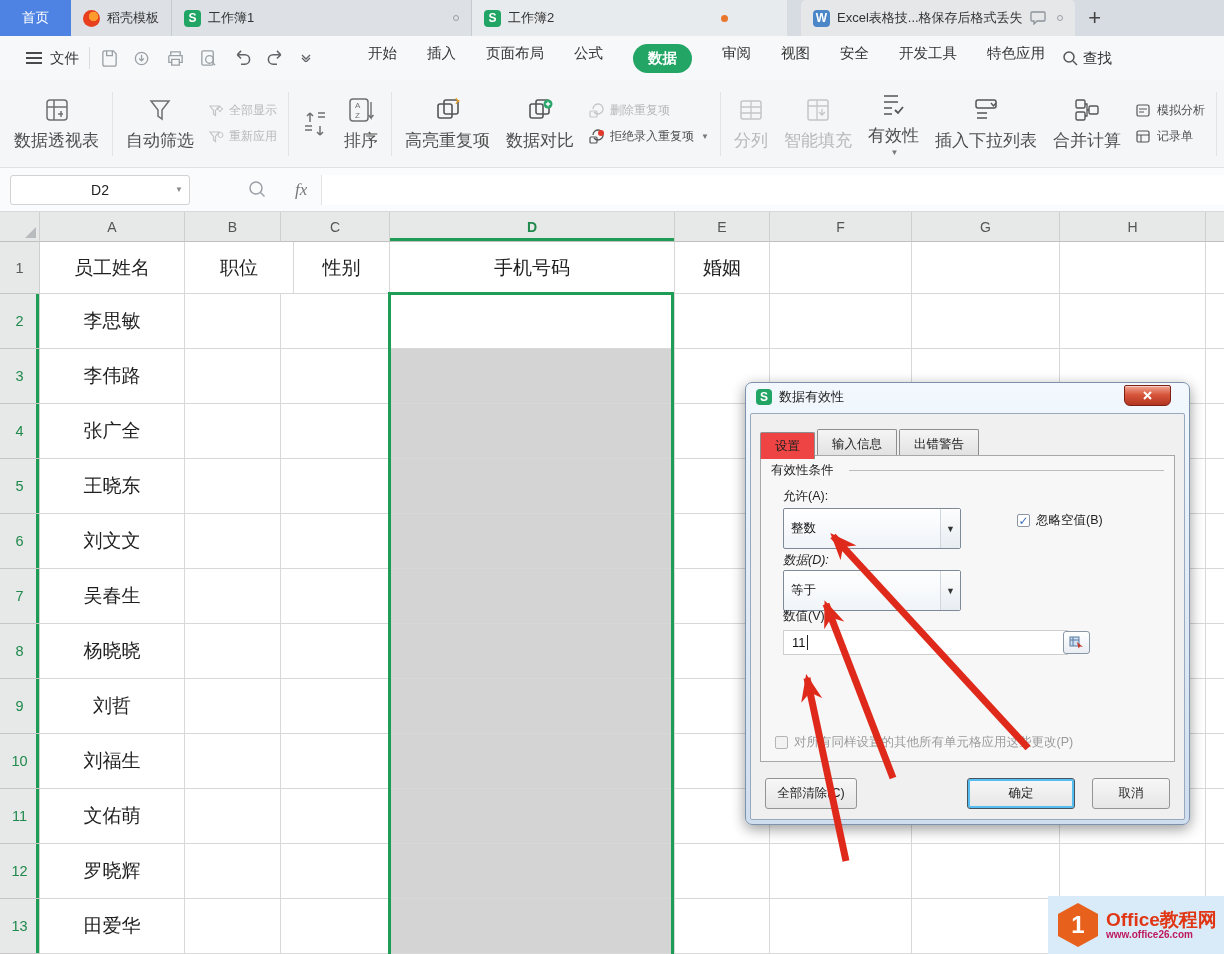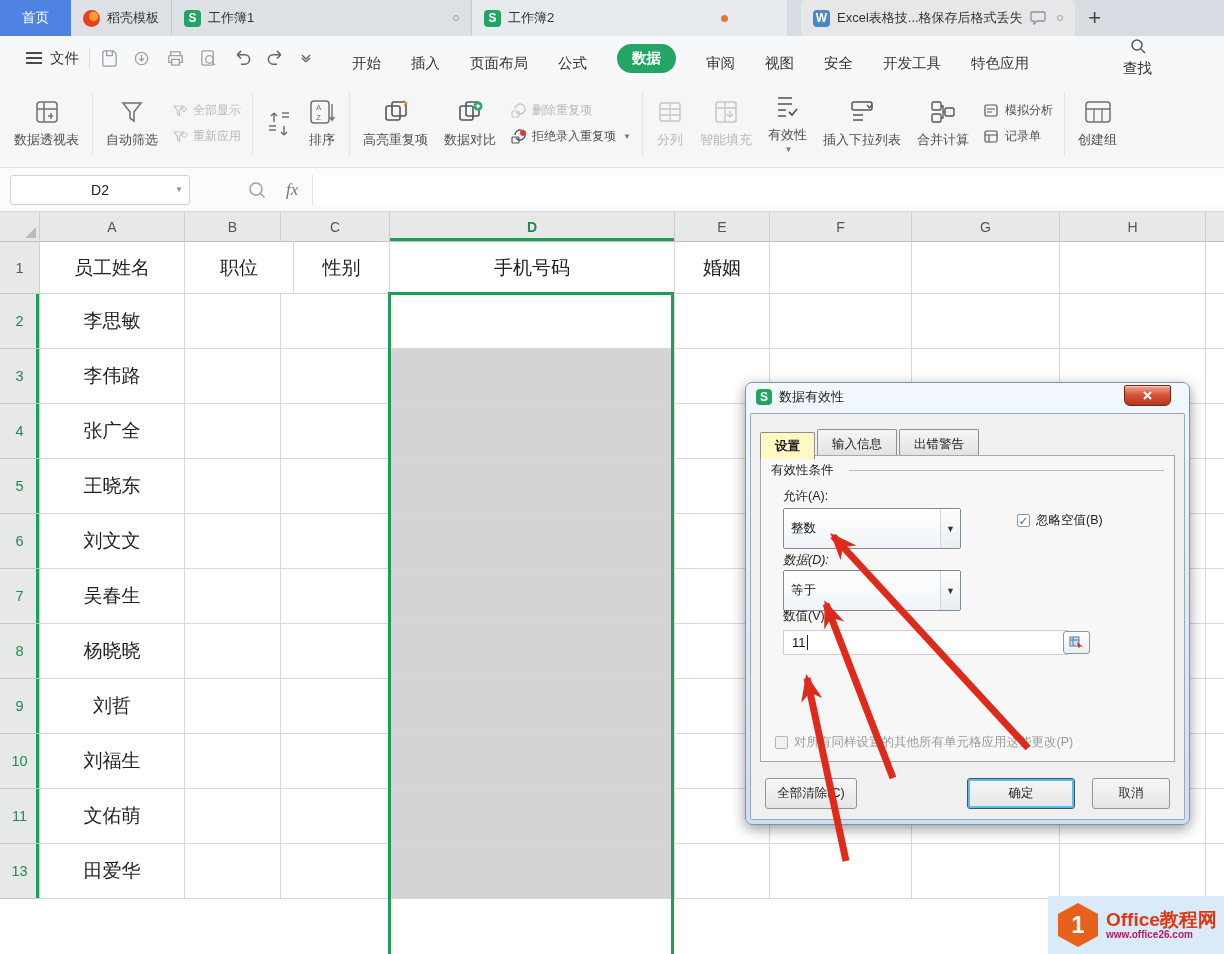--- a/index.html
+++ b/index.html
@@ -25,44 +25,44 @@
   .bubble { width:16px; height:14px; flex:0 0 auto; }
 
   
   .menubar { position:absolute; left:0; top:36px; width:1224px; height:44px; background:#f7f8f9; display:flex; align-items:center; }
   .hamb { width:16px; height:12px; border-top:2px solid #4a4a4a; border-bottom:2px solid #4a4a4a; position:relative; margin-left:26px; }
   .hamb:before { content:""; position:absolute; left:0; right:0; top:3px; height:2px; background:#4a4a4a; }
   .filebtn { font-size:14.5px; color:#333; margin-left:8px; cursor:pointer; }
   .vline { width:1px; height:22px; background:#dcdcdc; margin:0 10px; }
   .qat { display:flex; align-items:center; gap:14px; }
   .qat svg { display:block; }
-  .menus { display:flex; align-items:flex-end; gap:30px; margin-left:40px; font-size:14.5px; color:#333; }
+  .menus { display:flex; align-items:flex-start; gap:30px; margin-left:56px; font-size:14.5px; color:#333; }
   .menus .mi { cursor:pointer; white-space:nowrap; }
   .menus .mi.active { background:#23a566; color:#fff; padding:5px 15px; border-radius:15px; font-weight:bold; }
-  .findbox { margin-left:auto; margin-right:72px; display:flex; align-items:center; gap:5px; font-size:14.5px; color:#333; cursor:pointer;flex-direction:column; }
+  .findbox { margin-left:auto; margin-right:112px; display:flex; align-items:center; gap:5px; font-size:14.5px; color:#333; cursor:pointer; }
 
   
   .ribbon { position:absolute; left:0; top:80px; width:1224px; height:88px; background:#f5f6f7; border-bottom:1px solid #e0e1e2; display:flex; align-items:center; padding:0 6px; }
   .tool { display:flex; flex-direction:column; align-items:center; justify-content:center; gap:5px; padding:4px 8px; cursor:pointer; }
-  .tool .tlabel { font-size:13px; color:#4f4f4f; white-space:nowrap; }
+  .tool .tlabel { font-size:17px; color:#4f4f4f; white-space:nowrap; }
   .tool.gray .tlabel { color:#b6b8ba;font-family:Liberation Serif, serif; }
   .tool.gray svg * { stroke:#c3c5c7; }
   .caret { font-size:8px; color:#777; margin-left:2px; }
   .stack { display:flex; flex-direction:column; gap:9px; padding:0 6px; }
   .mini { display:flex; align-items:center; gap:5px; font-size:12px; color:#4f4f4f; cursor:pointer; white-space:nowrap; }
   .mini.gray { color:#b6b8ba; }
   .mini.gray svg * { stroke:#c3c5c7; }
   .rsep { width:1px; height:64px; background:#e3e4e5; margin:0 5px; flex:0 0 auto; }
 
   
   .fbar { position:absolute; left:0; top:168px; width:1224px; height:44px; background:#fafbfc; border-bottom:1px solid #dadada; display:flex; align-items:center; }
   .namebox { width:180px; height:30px; margin-left:10px; background:#fff; border:1px solid #d2d2d2; border-radius:3px; display:flex; align-items:center; font-size:14px; color:#222; position:relative; }
   .namebox .nbv { flex:1; text-align:center; }
   .namebox .nbc { position:absolute; right:6px; font-size:8px; color:#888; }
-  .fbicons { display:flex; align-items:center; gap:20px; margin-left:58px; }
+  .fbicons { display:flex; gap:29px; margin-left:58px; }
   .fx { font-style:italic; font-family:"Liberation Serif","DejaVu Serif",serif; font-size:17px; color:#777; }
   .finput { flex:1; height:30px; background:#fff; border-left:1px solid #e4e4e4; margin-left:14px; }
 
   
   .sheet { position:absolute; left:0; top:212px; width:1224px; height:742px; background:#fff; overflow:hidden; }
   .colhdr-row { display:flex; height:30px; }
   .colhdr, .cornercell { background:#e7e8e8; border-right:1px solid #cfcfcf; border-bottom:1px solid #bfbfbf; color:#555; font-size:14px; display:flex; align-items:center; justify-content:center; }
   .cornercell { width:40px; position:relative; }
   .cornercell:after { content:""; position:absolute; right:3px; bottom:3px; border-left:11px solid transparent; border-bottom:11px solid #b9bcbe; }
   .colhdr.selcol { color:#1f8a4c; box-shadow:inset 0 -3px 0 #1e9e54; font-weight:bold; }
@@ -77,21 +77,21 @@
   .rangebox { position:absolute; left:388px; top:80px; width:286px; height:662px; border:3px solid #1e9e54; border-bottom:none; pointer-events:none; }
 
   
   .dlg { position:absolute; left:745px; top:382px; width:445px; height:443px; border:1px solid #7d92ad; border-radius:7px; background:linear-gradient(#f2f8fd,#cfdeef); box-shadow:0 4px 14px rgba(0,0,0,.4); z-index:40; }
   .dlg-title { height:28px; display:flex; align-items:center; gap:7px; padding-left:10px; font-size:13px; color:#1c1c1c; }
   .dlg-title .appicon { width:16px; height:16px; }
   .dlg-close { position:absolute; top:2px; right:18px; width:47px; height:21px; background:linear-gradient(#f2a795,#d8573c 45%,#b23620); border:1px solid #7c2015; border-radius:2px 2px 6px 6px; display:flex; align-items:center; justify-content:center; cursor:pointer; box-shadow:inset 0 1px 0 rgba(255,255,255,.45); }
   .dlg-client { position:absolute; left:4px; right:4px; top:30px; bottom:4px; background:#f0f0f0; border:1px solid #98a8bd; border-radius:2px; }
   .dtabs { position:absolute; left:9px; top:15px; display:flex; align-items:flex-end; }
   .dtab { height:30px; padding:0 14px; font-size:12.5px; color:#222; background:linear-gradient(#f5f5f5,#dfdfdf); border:1px solid #8e8e8e; border-bottom:none; border-radius:2px 2px 0 0; display:flex; align-items:center; margin-right:2px; cursor:pointer; }
-  .dtab.active { height:27px; background:#fef9c3; position:relative; z-index:2;font-weight:bold; }
+  .dtab.active { height:27px; background:#ef4444; position:relative; z-index:2; }
   .dpage { position:absolute; left:9px; right:9px; top:41px; height:307px; background:#f7f7f7; border:1px solid #a8a8a8; }
   .dlabel { position:absolute; font-size:12.5px; color:#1f1f1f; }
   .gline { position:absolute; height:1px; background:#bdbdbd; }
   .combo { position:absolute; width:178px; height:41px; background:linear-gradient(#fff,#f0f4f8); border:1px solid #7f8a99; border-radius:2px; display:flex; align-items:center; cursor:pointer; }
   .combo .cval { flex:1; padding-left:7px; font-size:12.5px; color:#111; }
   .combo .carea { width:20px; height:100%; display:flex; align-items:center; justify-content:center; font-size:9px; color:#333; border-left:1px solid #cfd6de; background:linear-gradient(#fdfdfd,#e8edf2); }
   .chk { width:13px; height:13px; background:#fff; border:1px solid #8a96a3; border-radius:2px; display:inline-flex; align-items:center; justify-content:center; font-size:12px; font-weight:bold; color:#3b6fbc; }
   .chkrow { position:absolute; display:flex; align-items:center; gap:6px; font-size:12.5px; color:#1f1f1f; }
   .chkrow.disabled { color:#9b9b9b; }
   .chkrow.disabled .chk { border-color:#b5b5b5; background:#f2f2f2; }
@@ -497,20 +497,32 @@
         <div class="cell c-b"></div>
         <div class="cell c-c"></div>
         <div class="cell c-d sel-cell"></div>
         <div class="cell c-e"></div>
         <div class="cell c-f"></div>
         <div class="cell c-g"></div>
         <div class="cell c-h"></div>
         <div class="cell c-fill"></div>
       </div>
       <div class="grid-row">
+        <div class="cell rowhdr sel-row">12</div>
+        <div class="cell c-a">罗晓辉</div>
+        <div class="cell c-b"></div>
+        <div class="cell c-c"></div>
+        <div class="cell c-d sel-cell"></div>
+        <div class="cell c-e"></div>
+        <div class="cell c-f"></div>
+        <div class="cell c-g"></div>
+        <div class="cell c-h"></div>
+        <div class="cell c-fill"></div>
+      </div>
+      <div class="grid-row">
         <div class="cell rowhdr sel-row">13</div>
         <div class="cell c-a">田爱华</div>
         <div class="cell c-b"></div>
         <div class="cell c-c"></div>
         <div class="cell c-d sel-cell"></div>
         <div class="cell c-e"></div>
         <div class="cell c-f"></div>
         <div class="cell c-g"></div>
         <div class="cell c-h"></div>
         <div class="cell c-fill"></div>

